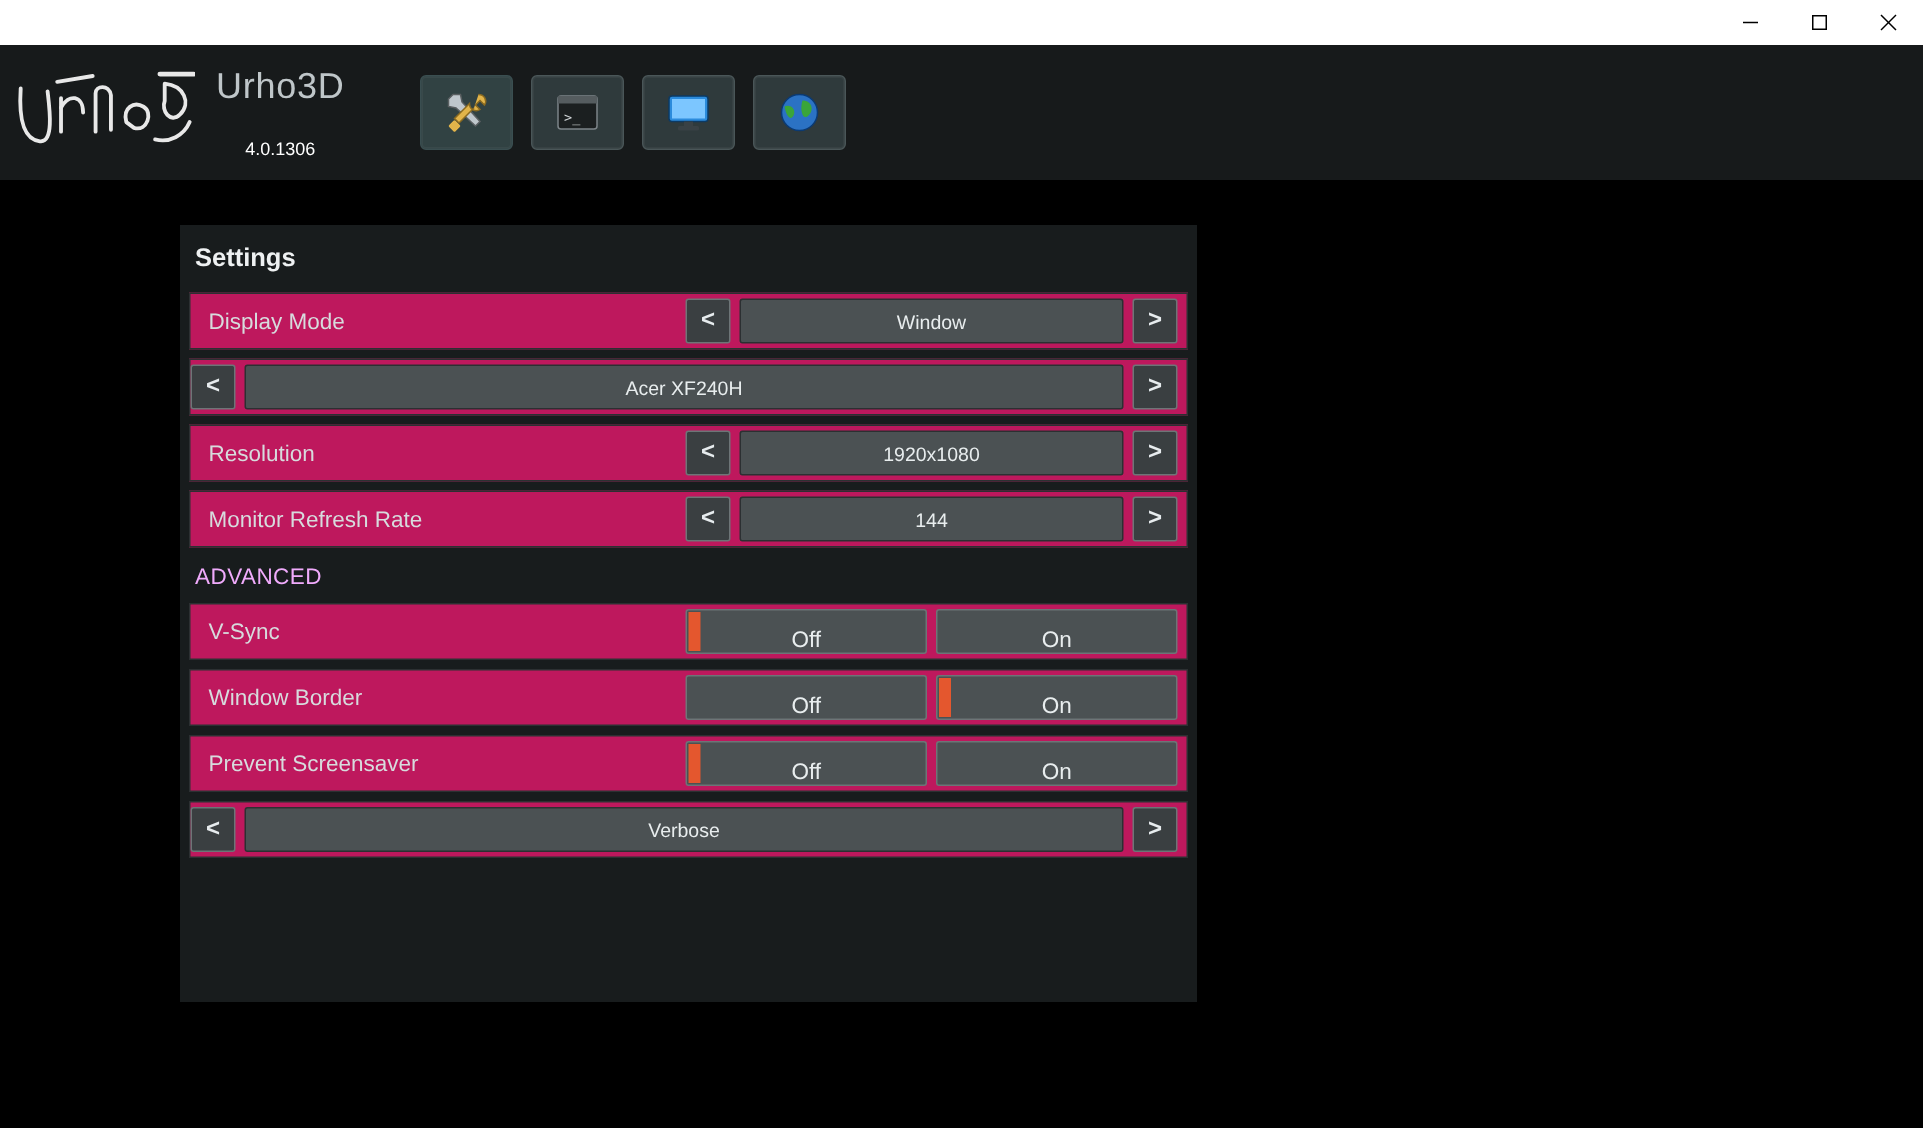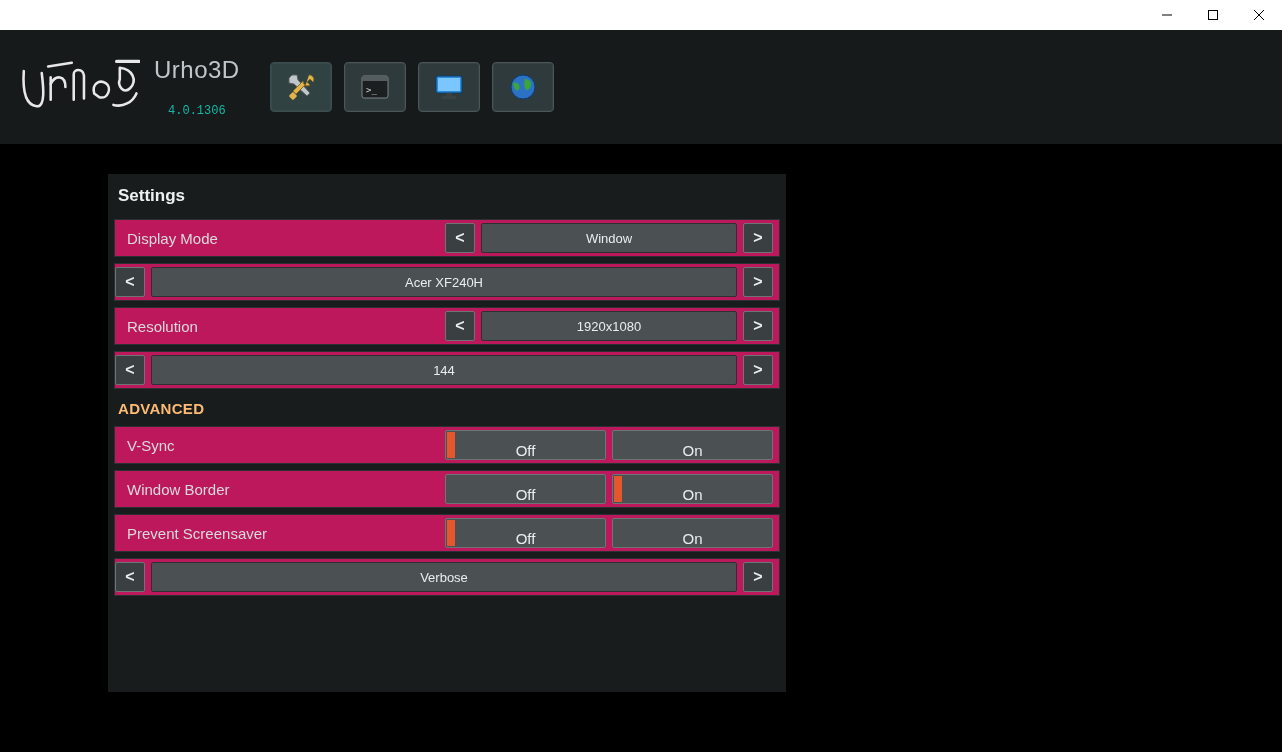--- a/index.html
+++ b/index.html
@@ -17,52 +17,52 @@
   }
 
   
   .app {
     height: 722px; background: #000; color: #cfd2d4;
     display: flex; flex-direction: column;
   }
 
   
   .header {
-    height: 114px; background: #171a1b; display: flex; align-items: center;
-    padding-left: 10px; 
+    height: 90px; background: #171a1b; display: flex; align-items: center;
+    gap: 20px;
   }
   .logo-block { display: flex; align-items: center; gap: 14px; }
   .logo-svg { width: 130px; height: 64px; }
   .title-block { display: flex; flex-direction: column; align-items: center; }
   .title-block .app-title { color: #bfc6c9; font-size: 24px; font-weight: 400; letter-spacing: .5px; }
-  .title-block .app-version { color: #14b8a6; font-size: 12px; margin-top: 20px; font-family: Liberation Mono, monospace; }
+  .title-block .app-version { color: #ffffff; font-size: 12px; margin-top: 20px; }
 
   .tabs { display: flex; gap: 12px; margin-left: 30px; }
   .tab {
     width: 62px; height: 50px; border-radius: 4px;
     display: flex; align-items: center; justify-content: center;
     background: #2f3a3c; border: 1px solid #4a5658;
     box-shadow: inset 0 0 0 1px rgba(255,255,255,.04);
   }
   .tab.active { background: #314243; border-color: #3a4e50; }
   .tab svg { width: 32px; height: 32px; }
 
   
   .content {
     flex: 1; background: #000; position: relative;
   }
   .panel {
-    position: absolute; left: 108px; top: 30px; width: 678px; height: 518px;
+    position: absolute; left: 120px; top: 30px; width: 678px; height: 518px;
     background: #181c1d; padding-bottom: 20px;
   }
   .panel-title {
     color: #eef1f2; font-size: 17px; font-weight: 600; padding: 12px 10px 10px 10px;
   }
   .section-title {
-    color: #fdba74; font-size: 15px; font-weight: 700; padding: 8px 10px 6px 10px;
+    color: #f0abfc; font-size: 15px; font-weight: 400; padding: 8px 10px 6px 10px;
     letter-spacing: .3px;
   }
 
   .row {
     display: flex; align-items: center; height: 38px;
     background: #be185d; margin: 3px 6px; border: 1px solid #2c3032;
   }
   .row + .row { margin-top: 6px; }
   .row .label {
     flex: 0 0 330px; padding-left: 12px; color: #d7dbdd; font-size: 15px;
@@ -202,20 +202,21 @@
       <div class="row">
         <div class="label">Resolution</div>
         <div class="ctrl">
           <div class="arrow-btn">&lt;</div>
           <div class="value-box">1920x1080</div>
           <div class="arrow-btn">&gt;</div>
         </div>
       </div>
 
       <div class="row">
+        <div class="label">Monitor Refresh Rate</div>
         <div class="ctrl">
           <div class="arrow-btn">&lt;</div>
           <div class="value-box">144</div>
           <div class="arrow-btn">&gt;</div>
         </div>
       </div>
 
       <div class="section-title">ADVANCED</div>
 
       <div class="row">

